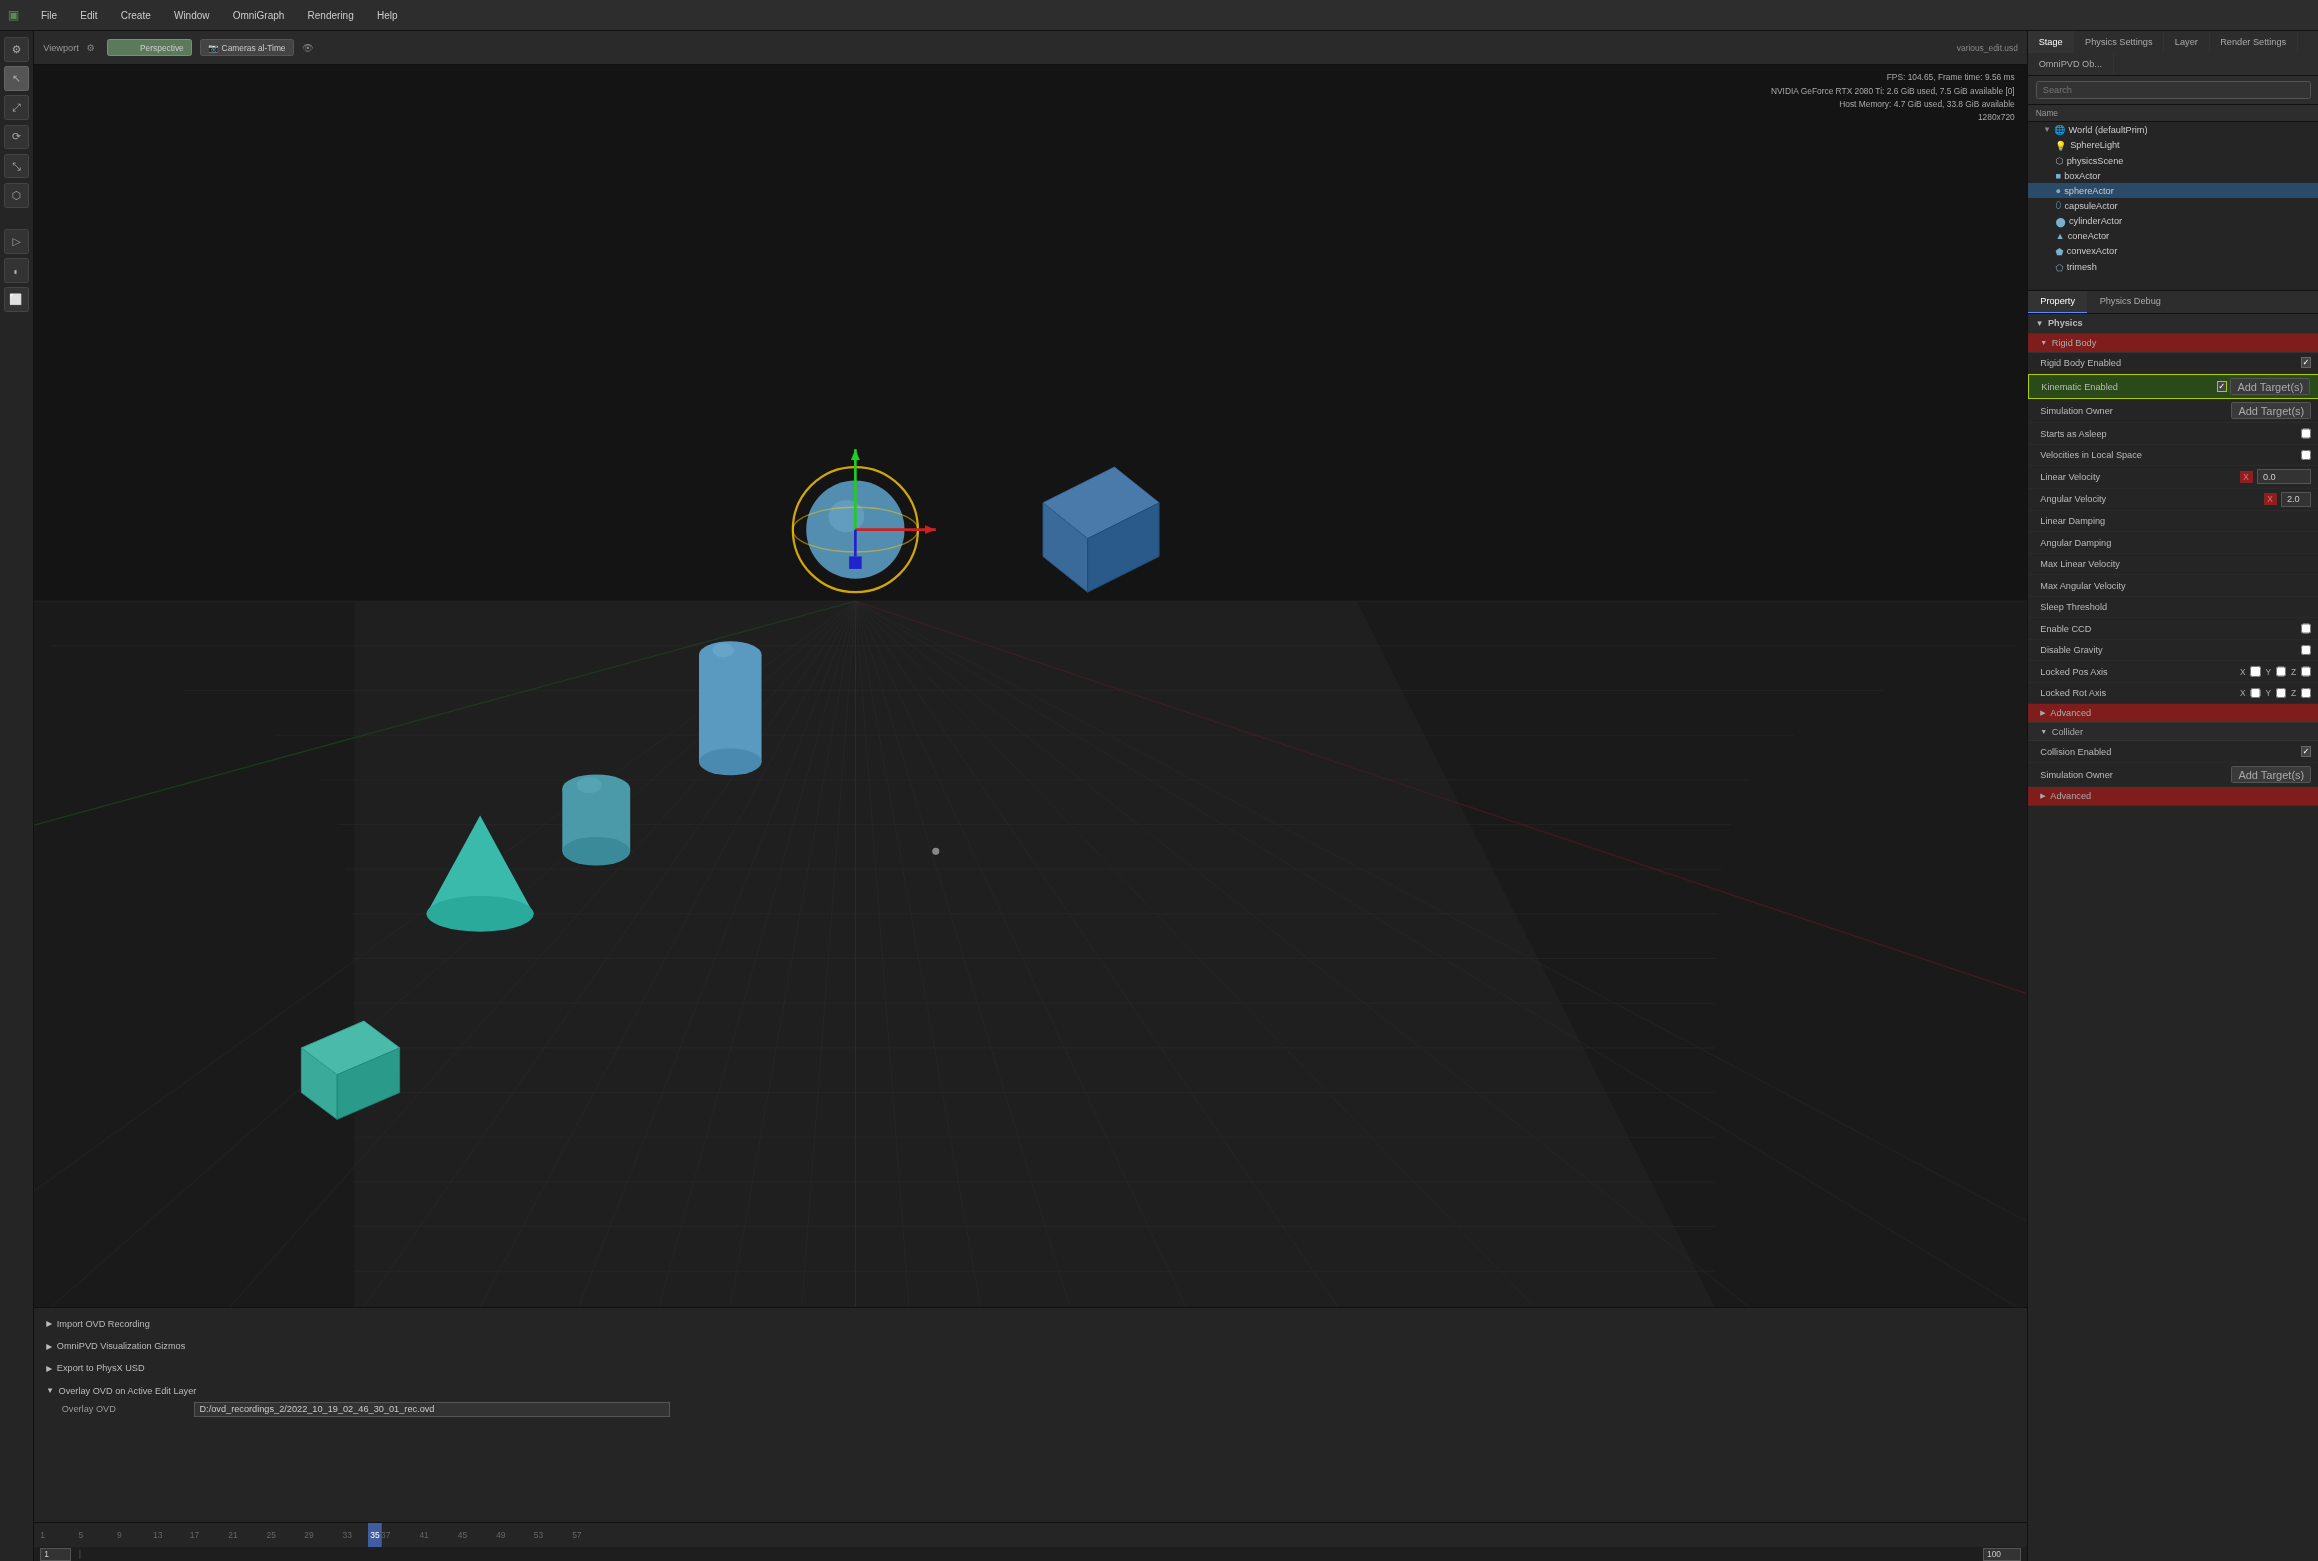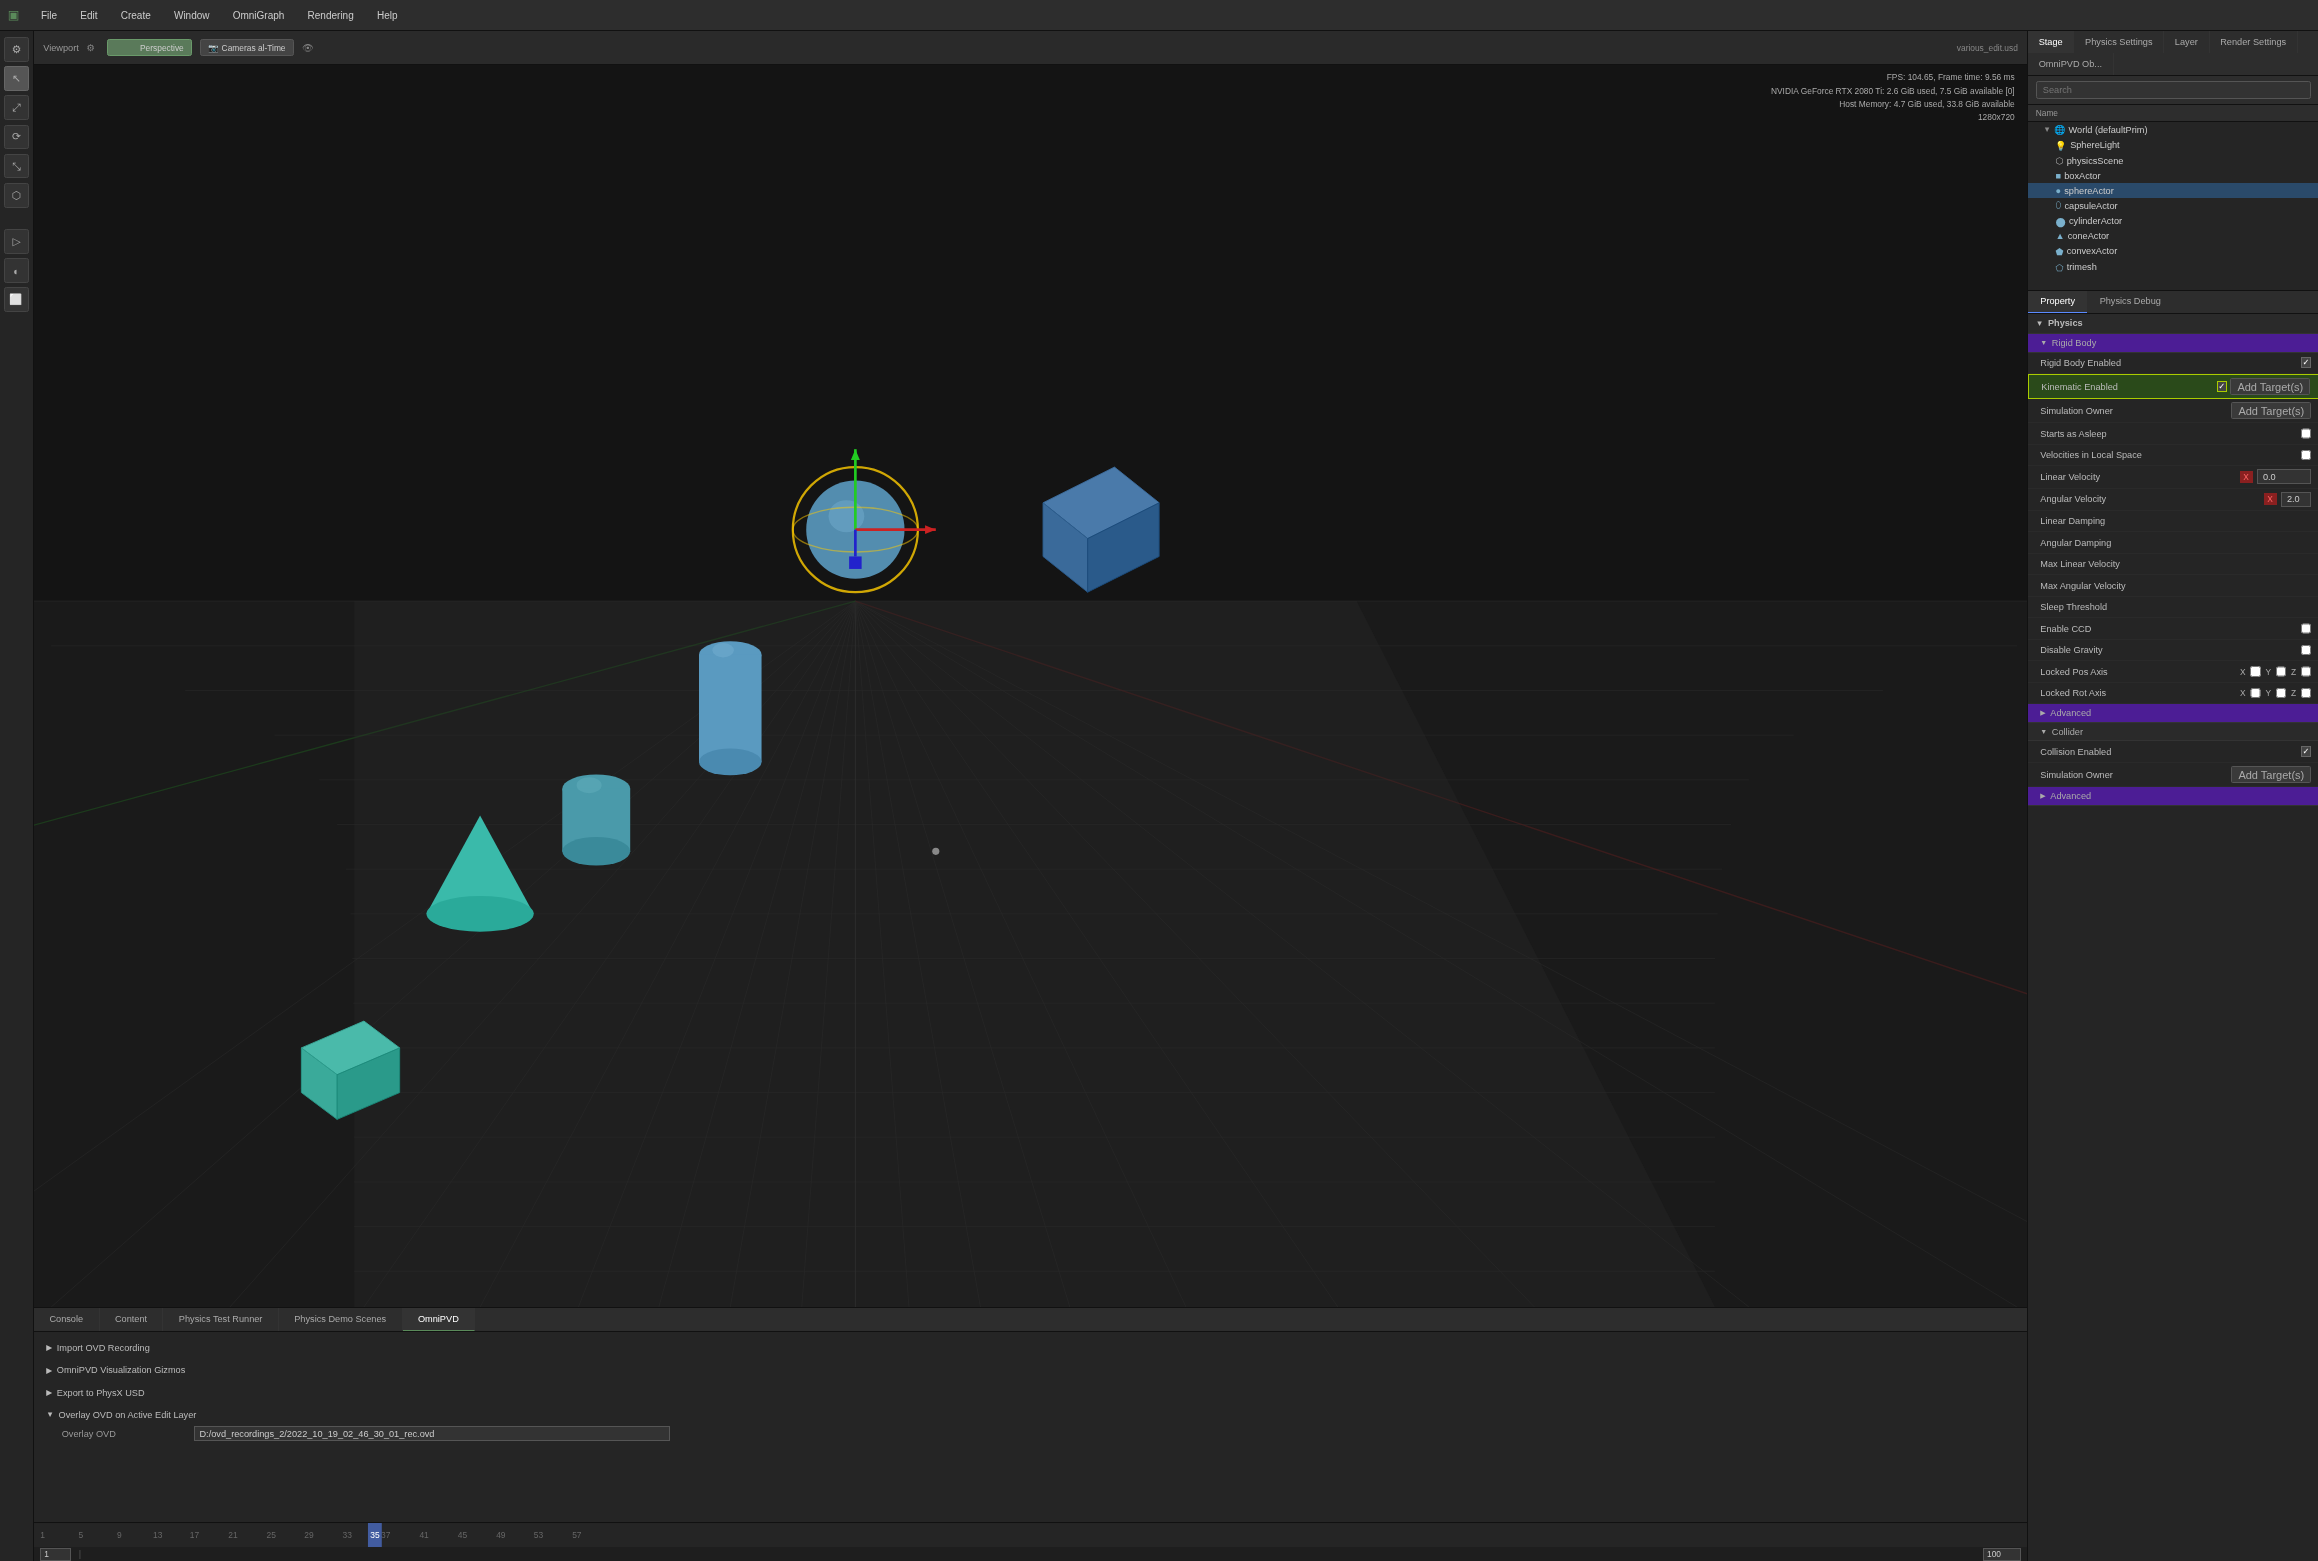--- a/index.html
+++ b/index.html
@@ -96,21 +96,21 @@
 
     .add-target { background: #3a3a3a; border: 0.8px solid #555; color: #aaa; padding: 1.5px 6.1px; font-size: 11px; cursor: pointer; border-radius: 1.5px; }
 
     .kinematic-row { background: #2a4a1a; }
 
     .x-btn { background: #8a2020; color: #ff6666; border: none; padding: 0.8px 3.8px; font-size: 8.4px; cursor: pointer; margin-right: 1.5px; }
 
     .locked-axis-row { display: flex; align-items: center; gap: 4.6px; }
     .axis-check { display: flex; align-items: center; gap: 2.3px; font-size: 8.4px; color: #aaa; }
 
-    .subsection-header { display: flex; align-items: center; padding: 3.8px 7.7px 3.8px 12.3px; background: #4c1d95; cursor: pointer; font-size: 9.2px; color: #aaa; gap: 4.6px; border-bottom: 0.8px solid #333; }
+    .subsection-header { display: flex; align-items: center; padding: 3.8px 7.7px 3.8px 12.3px; background: #7f1d1d; cursor: pointer; font-size: 9.2px; color: #aaa; gap: 4.6px; border-bottom: 0.8px solid #333; }
     .subsection-header .tri { font-size: 7px; }
 
     
     #scene-svg { position: absolute; top: 0; left: 0; width: 100%; height: 100%; }
   </style>
 </head>
 <body>
 
 <div id="menu-bar">
   <span style="color:#5a8a5a;font-size:12.3px;margin-right:3.1px;">▣</span>
@@ -270,27 +270,20 @@
         <div id="fps-overlay">
           <div>FPS: 104.65, Frame time: 9.56 ms</div>
           <div>NVIDIA GeForce RTX 2080 Ti: 2.6 GiB used, 7.5 GiB available [0]</div>
           <div>Host Memory: 4.7 GiB used, 33.8 GiB available</div>
           <div>1280x720</div>
         </div>
       </div>
     </div>
 
     <div id="bottom-panel">
-      <div id="bottom-tabs">
-        <div class="bottom-tab">Console</div>
-        <div class="bottom-tab">Content</div>
-        <div class="bottom-tab">Physics Test Runner</div>
-        <div class="bottom-tab">Physics Demo Scenes</div>
-        <div class="bottom-tab active">OmniPVD</div>
-      </div>
       <div id="bottom-content">
         <div class="bottom-section">
           <div class="bottom-section-header">
             <span class="tri">▶</span>
             <span>Import OVD Recording</span>
           </div>
         </div>
         <div class="bottom-section">
           <div class="bottom-section-header">
             <span class="tri">▶</span>

